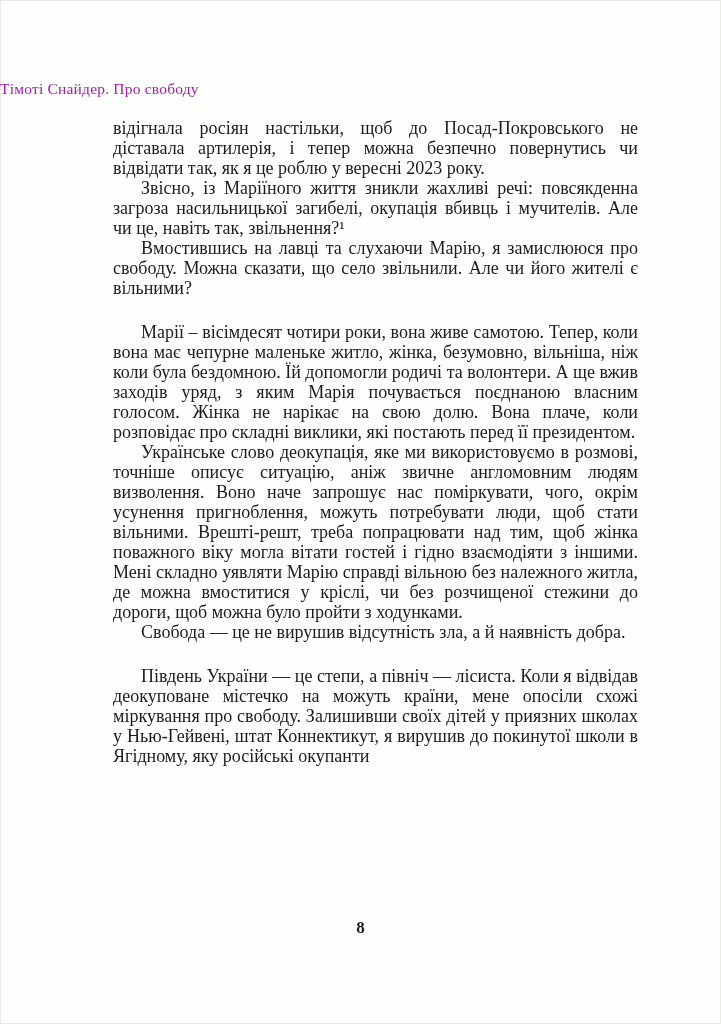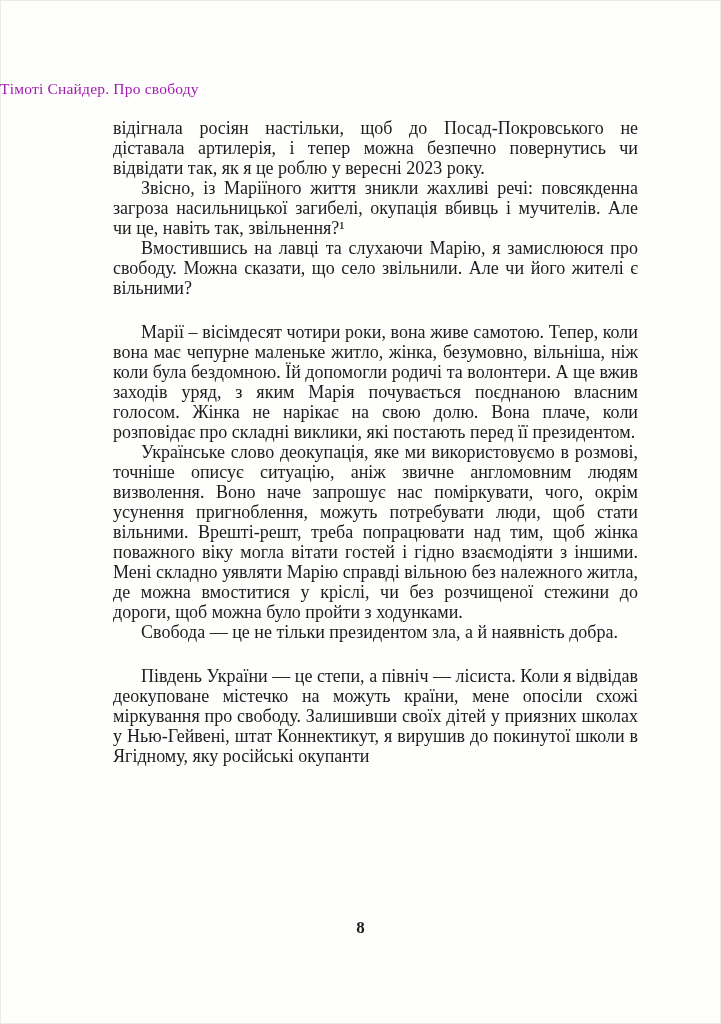--- a/index.html
+++ b/index.html
@@ -66,18 +66,18 @@
 
 <div class="page">
   <div class="running-header">Тімоті Снайдер. Про свободу</div>
 
   <div class="body-text">
       <p><span>відігнала росіян настільки, щоб до Посад-Покровського не діставала артилерія, і тепер можна безпечно повернутись чи відвідати так, як я це роблю у вересні 2023 року.</span></p>
       <p class="indent"><span>Звісно, із Маріїного життя зникли жахливі речі: повсякденна загроза насильницької загибелі, окупація вбивць і мучителів. Але чи це, навіть так, звільнення?¹</span></p>
       <p class="indent"><span>Вмостившись на лавці та слухаючи Марію, я замислююся про свободу. Можна сказати, що село звільнили. Але чи його жителі є вільними?</span></p>
       <p class="indent gap"><span>Марії – вісімдесят чотири роки, вона живе самотою. Тепер, коли вона має чепурне маленьке житло, жінка, безумовно, вільніша, ніж коли була бездомною. Їй допомогли родичі та волонтери. А ще вжив заходів уряд, з яким Марія почувається поєднаною власним голосом. Жінка не нарікає на свою долю. Вона плаче, коли розповідає про складні виклики, які постають перед її президентом.</span></p>
       <p class="indent"><span>Українське слово </span><span class="it">деокупація</span><span>, яке ми використовуємо в розмові, точніше описує ситуацію, аніж звичне англомовним людям </span><span class="it">визволення</span><span>. Воно наче запрошує нас поміркувати, чого, окрім усунення пригноблення, можуть потребувати люди, щоб стати вільними. Врешті-решт, треба попрацювати над тим, щоб жінка поважного віку могла вітати гостей і гідно взаємодіяти з іншими. Мені складно уявляти Марію справді вільною без належного житла, де можна вмоститися у кріслі, чи без розчищеної стежини до дороги, щоб можна було пройти з ходунками.</span></p>
-      <p class="indent"><span>Свобода — це не тільки президентом зла, а й наявність добра.</span></p>
+      <p class="indent"><span>Свобода — це не вирушив відсутність зла, а й наявність добра.</span></p>
       <p class="indent gap"><span>Південь України — це степи, а північ — лісиста. Коли я відвідав деокуповане містечко на можуть країни, мене опосіли схожі міркування про свободу. Залишивши своїх дітей у приязних школах у Нью-Гейвені, штат Коннектикут, я вирушив до покинутої школи в Ягідному, яку російські окупанти</span></p>
     </div>
 
   <div class="page-number">8</div>
 </div>
 
 </body></html>

